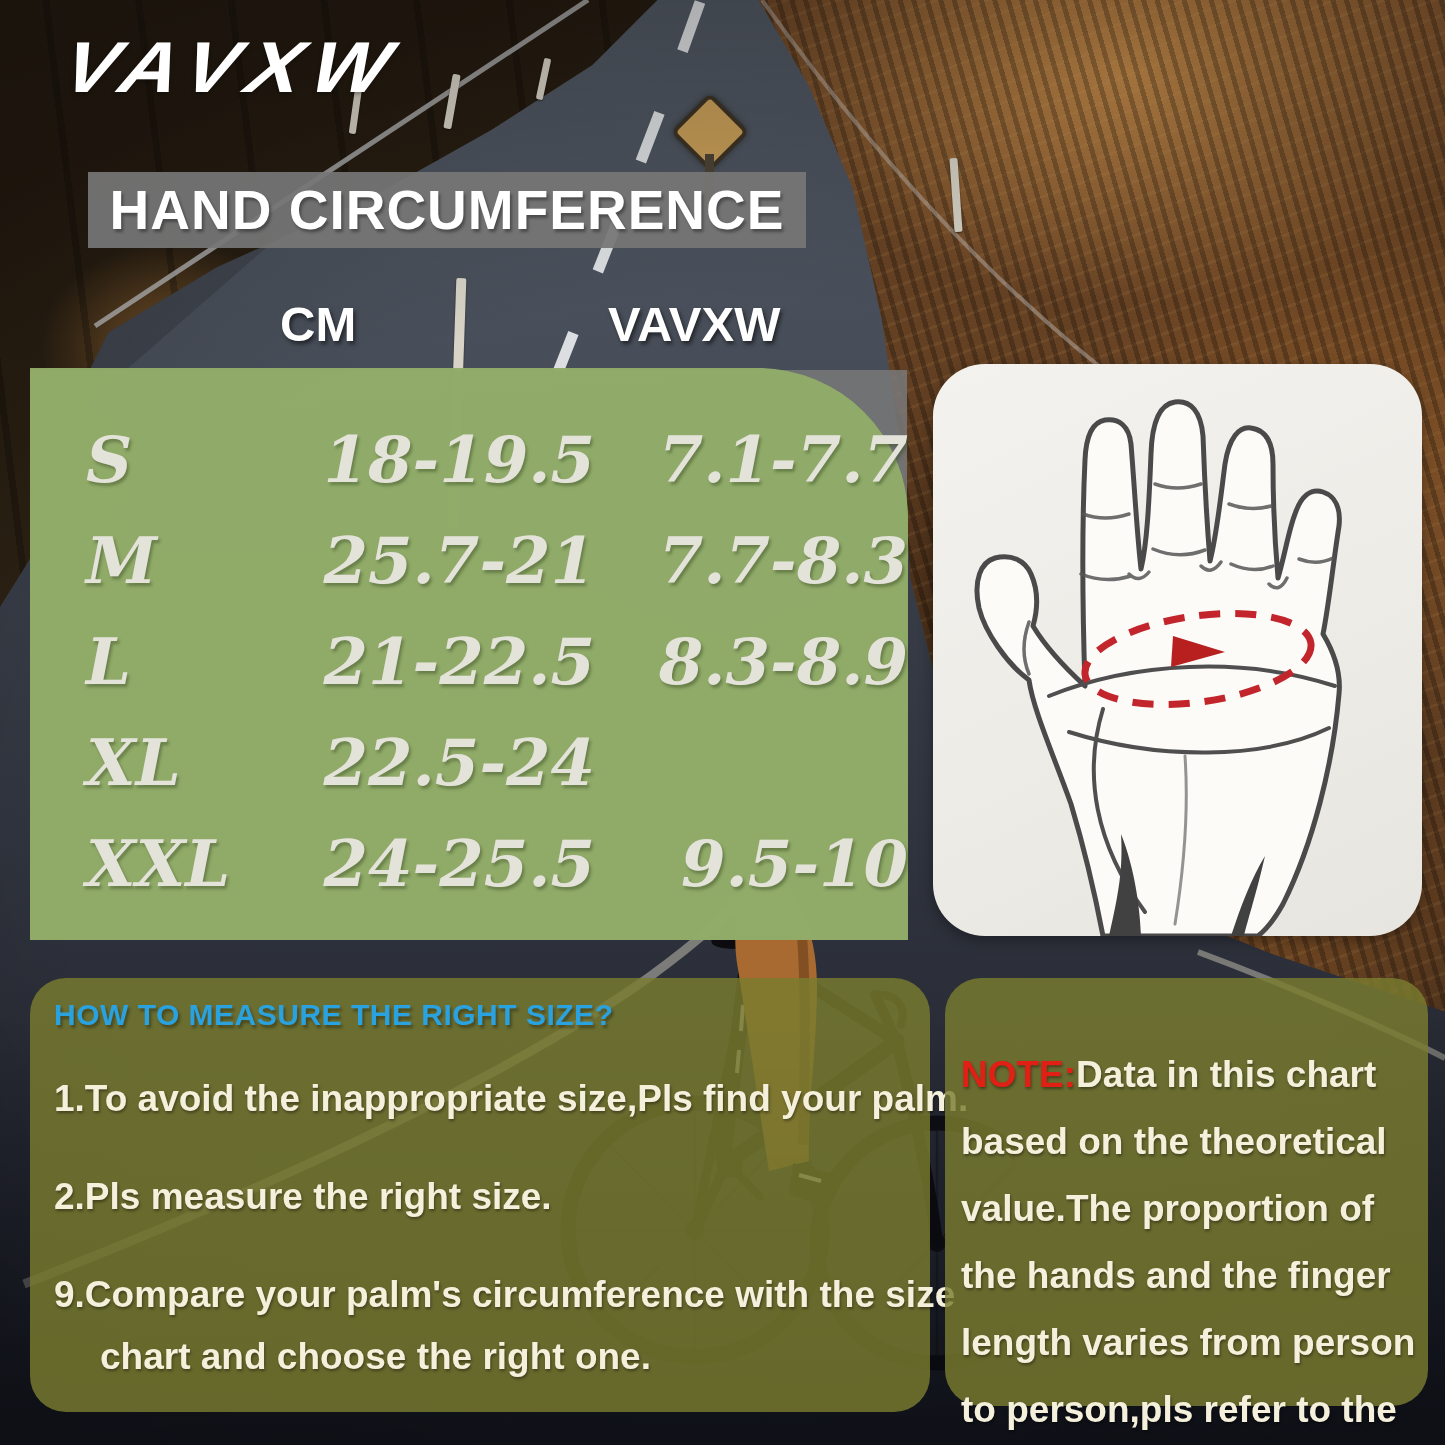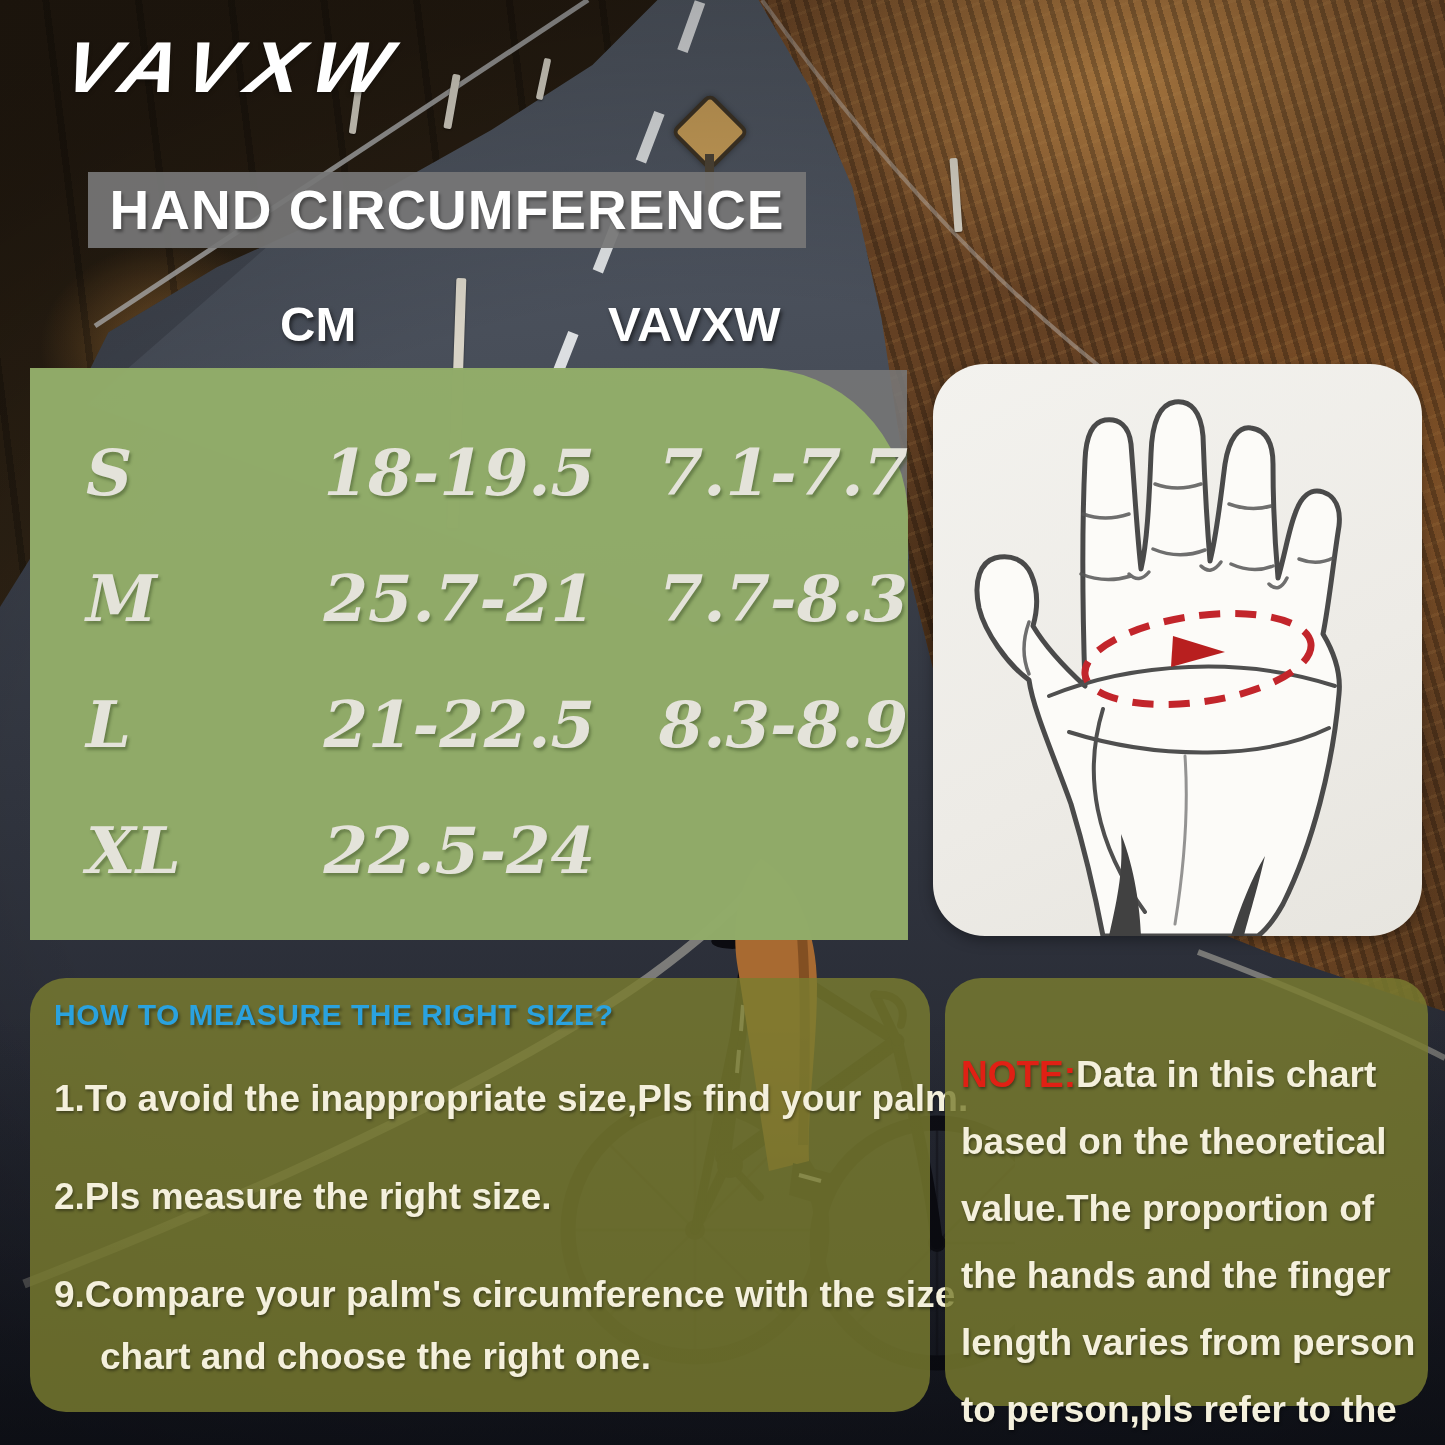--- a/index.html
+++ b/index.html
@@ -165,20 +165,25 @@
     </div>
     <div class="srow">
       <span class="cell c-size">L</span>
       <span class="cell c-cm">21-22.5</span>
       <span class="cell c-inch">8.3-8.9</span>
     </div>
     <div class="srow">
       <span class="cell c-size">XL</span>
       <span class="cell c-cm">22.5-24</span>
     </div>
+    <div class="srow">
+      <span class="cell c-size">XXL</span>
+      <span class="cell c-cm">24-25.5</span>
+      <span class="cell c-inch">9.5-10</span>
+    </div>
   </div>
 
   <div class="hand-card">
     <svg width="489" height="572" viewBox="0 0 489 572">
       <g stroke="#4a4a4a" stroke-width="5" fill="#fcfbf8" stroke-linejoin="round" stroke-linecap="round">
         <path d="M170 572
                  C 160 520 150 480 138 440
                  C 120 390 100 345 96 316
                  C 74 300 52 268 46 244
                  C 40 216 48 198 62 194

